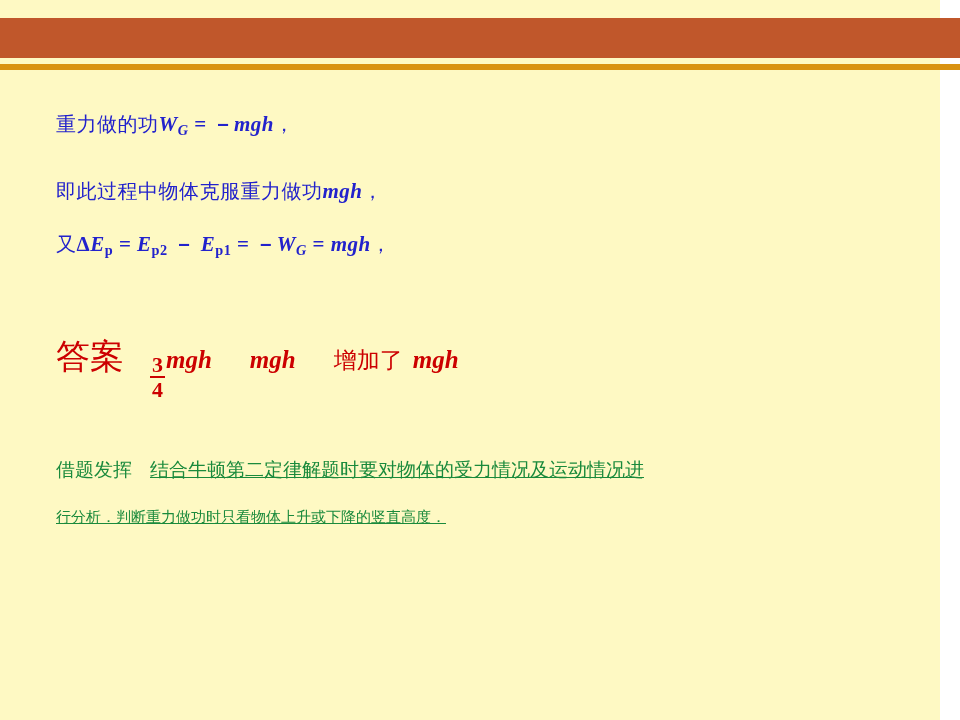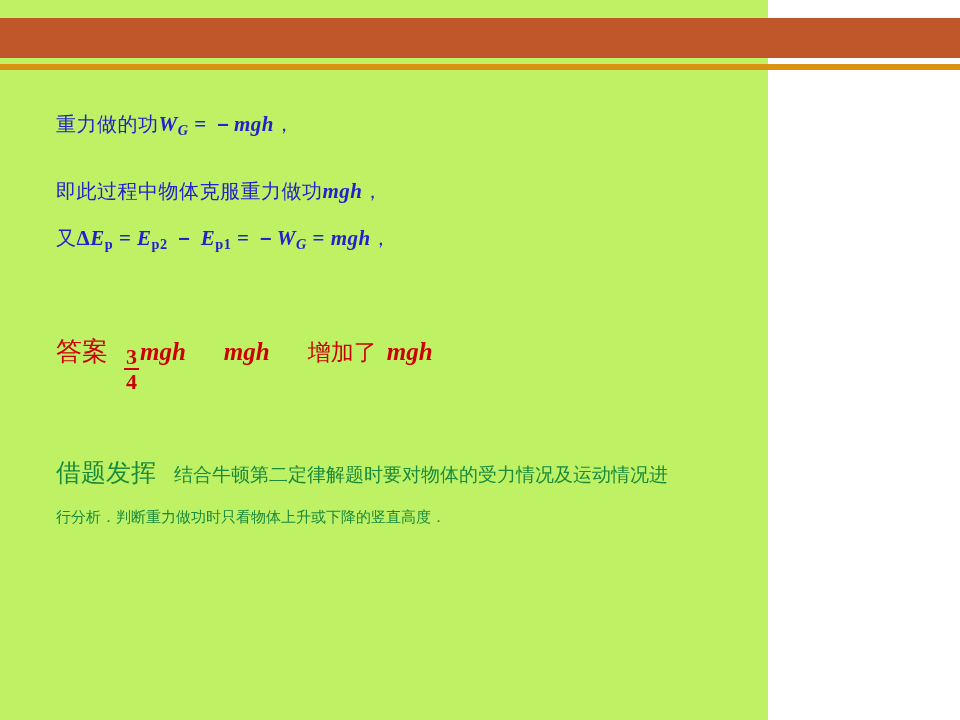--- a/index.html
+++ b/index.html
@@ -8,23 +8,23 @@
   }
   body {
     width: 960px;
     height: 720px;
     background: #ffffff;
     font-family: "Liberation Serif", serif;
     overflow: hidden;
   }
   .slide {
     position: relative;
-    width: 768px;
+    width: 940px;
     height: 720px;
-    background: #bef264;
+    background: #fef9c3;
   }
   .top-band {
     position: absolute;
     left: 0;
     top: 18px;
     width: 960px;
     height: 40px;
     background: #c0572b;
   }
   .top-rule {
@@ -82,23 +82,23 @@
     position: absolute;
     left: 56px;
     top: 264px;
     display: flex;
     align-items: baseline;
     color: #cc0000;
     white-space: nowrap;
   }
   .answer-label {
     font-family: Liberation Sans, sans-serif;
-    font-size: 26px;
-    color: #cc0000;
-    margin-right: 16px;
+    font-size: 34px;
+    color: #cc0000;
+    margin-right: 26px;
   }
   .frac {
     display: inline-block;
     text-align: center;
     vertical-align: middle;
     position: relative;
     top: 4px;
     font-family: "Liberation Serif", serif;
     font-weight: bold;
     font-style: normal;
@@ -140,25 +140,26 @@
     top: 390px;
     width: 860px;
     color: #1a8a3c;
     font-family: "DejaVu Sans", sans-serif;
     font-size: 19px;
     line-height: 2.2;
   }
   .note-title {
     color: #1a8a3c;
     font-family: "DejaVu Sans", sans-serif;
-    font-size: 25px;
+    font-size: 19px;
     margin-right: 18px;
   }
   .note-body {
     color: #1a8a3c;
+    text-decoration: underline;
   }
   .note-line2 {
     position: absolute;
     left: 56px;
     top: 438px;
     color: #1a8a3c;
     font-family: "DejaVu Sans", sans-serif;
     font-size: 15px;
   }
 </style>
@@ -173,21 +174,21 @@
   <div class="content">
 
     <div class="line" style="left:56px; top:40px;">
       <span class="cn">重力做的功</span><span class="mi">W</span><span class="mi"><sub>G</sub></span><span class="op"> = </span><span class="op">－</span><span class="mi">mgh</span><span class="cn">，</span>
     </div>
 
     <div class="line" style="left:56px; top:108px;">
       <span class="cn">即此过程中物体克服重力做功</span><span class="mi">mgh</span><span class="cn">，</span>
     </div>
 
-    <div class="line" style="left:56px; top:154px;">
+    <div class="line" style="left:56px; top:160px;">
       <span class="cn">又</span><span class="mn">Δ</span><span class="mi">E</span><span class="mn"><sub>p</sub></span><span class="op"> = </span><span class="mi">E</span><span class="mn"><sub>p2</sub></span><span class="op"> － </span><span class="mi">E</span><span class="mn"><sub>p1</sub></span><span class="op"> = </span><span class="op">－</span><span class="mi">W</span><span class="mi"><sub>G</sub></span><span class="op"> = </span><span class="mi">mgh</span><span class="cn">，</span>
     </div>
 
 
     <div class="answer-row">
       <span class="answer-label">答案</span>
       <span class="frac">
         <span class="num">3</span>
         <span class="den">4</span>
       </span>

